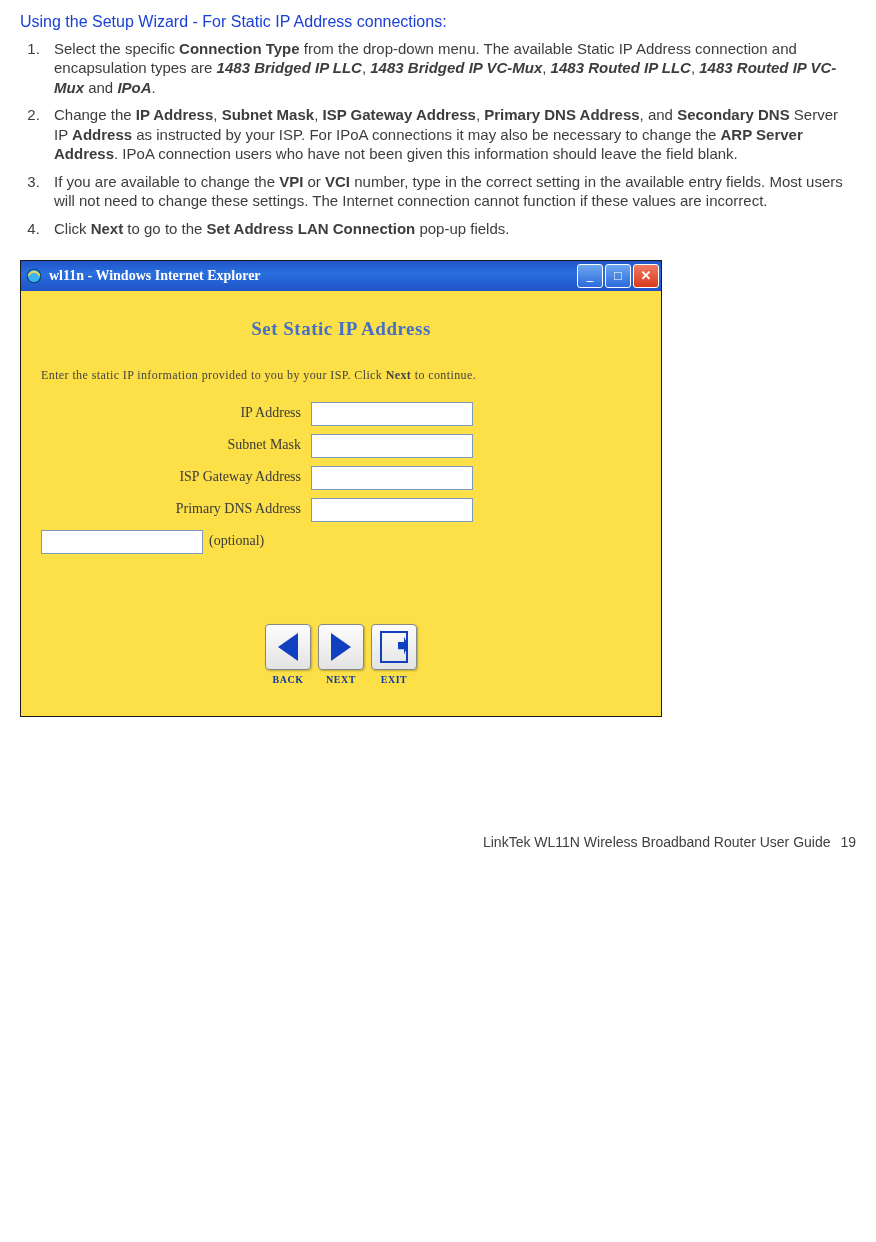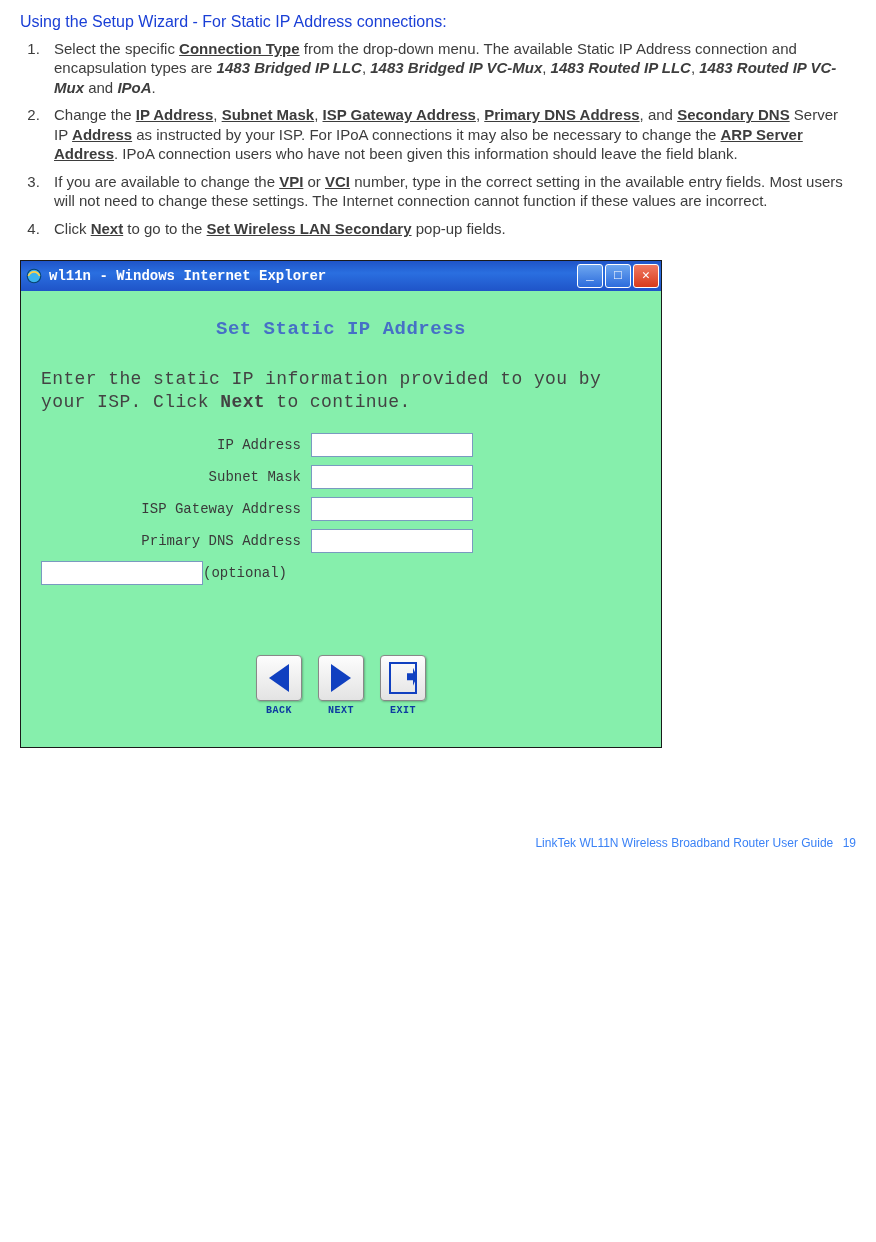--- a/index.html
+++ b/index.html
@@ -18,30 +18,30 @@
     margin-bottom: 6px;
   }
   ol.steps {
     margin: 0 0 0 24px;
     padding: 0;
   }
   ol.steps > li {
     margin: 0 0 8px 0;
     padding-left: 10px;
   }
-  .b { font-weight: bold; text-decoration: underline; }
+  .b { font-weight: bold; }
   .i { font-style: italic; font-weight: bold; }
 
   
   .win {
     width: 640px;
     border: 1px solid #1a1a1a;
-    background: #86efac;
+    background: #fde047;
     margin-top: 22px;
-    font-family: Liberation Mono, monospace;
+    font-family: Liberation Serif, serif;
   }
   .titlebar {
     height: 30px;
     background: linear-gradient(#1f54c8, #2a6fe0 40%, #1f54c8);
     display: flex;
     align-items: center;
     padding: 0 2px 0 4px;
     color: #fff;
     font-weight: bold;
     font-size: 14px;
@@ -64,21 +64,21 @@
   .wiz-title {
     text-align: center;
     color: #4670c6;
     font-size: 19px;
     font-weight: bold;
     margin: 8px 0 26px 0;
     letter-spacing: .5px;
   }
   .wiz-intro {
     color: #434343;
-    font-size: 18px;
+    font-size: 12px;
     margin-bottom: 18px;
     letter-spacing: .4px;
   }
   .wiz-intro .b2 { font-weight: bold; }
   .form-row {
     display: flex;
     align-items: center;
     margin: 8px 0;
   }
   .form-label {
@@ -86,24 +86,24 @@
     text-align: right;
     padding-right: 10px;
     color: #3a3a3a;
     font-size: 14px;
   }
   .form-input {
     width: 160px; height: 22px;
     background: #fff;
     border: 1px solid #7a9ac0;
   }
-  .opt { font-size: 14px; color:#3a3a3a; }
+  .opt { margin-left: 6px; font-size: 14px; color:#3a3a3a; }
   .btnrow {
     margin-top: 70px;
-    display:flex; justify-content:center; gap:16px;
+    display:flex; justify-content:center; gap:7px;
   }
   .wbtn {
     width: 46px;
     text-align:center;
     font-size: 10px;
     color:#0d3aa0;
     font-weight:bold;
     letter-spacing:.5px;
   }
   .wbtn .box {
@@ -128,44 +128,44 @@
     border-left:20px solid #1040c0;
   }
   .exit-glyph {
     width:24px;height:28px;border:2px solid #1040c0;position:relative;
   }
   .exit-glyph::after{
     content:"";position:absolute;right:-2px;top:4px;width:10px;height:18px;
     background:#1040c0;clip-path:polygon(0 30%,60% 30%,60% 0,100% 50%,60% 100%,60% 70%,0 70%);
   }
   .footer {
-    margin-top: 88px;
+    margin-top: 116px;
     text-align: right;
-    font-size: 12px;
-    color:#3b82f6;
+    font-size: 14px;
+    color:#404040;
   }
   .footer .pn { margin-left: 6px; }
 </style>
 </head>
 <body>
 
 <div class="section-title">Using the Setup Wizard - For Static IP Address connections:</div>
 
 <ol class="steps">
   <li>
     <span>Select the specific </span><span class="b">Connection Type</span><span> from the drop-down menu. The available Static IP Address connection and encapsulation types are </span><span class="i">1483 Bridged IP LLC</span><span>, </span><span class="i">1483 Bridged IP VC-Mux</span><span>, </span><span class="i">1483 Routed IP LLC</span><span>, </span><span class="i">1483 Routed IP VC-Mux</span><span> and </span><span class="i">IPoA</span><span>.</span>
   </li>
   <li>
     <span>Change the </span><span class="b">IP Address</span><span>, </span><span class="b">Subnet Mask</span><span>, </span><span class="b">ISP Gateway Address</span><span>, </span><span class="b">Primary DNS Address</span><span>, and </span><span class="b">Secondary DNS</span><span> Server IP </span><span class="b">Address</span><span> as instructed by your ISP. For IPoA connections it may also be necessary to change the </span><span class="b">ARP Server Address</span><span>. IPoA connection users who have not been given this information should leave the field blank.</span>
   </li>
   <li>
     <span>If you are available to change the </span><span class="b">VPI</span><span> or </span><span class="b">VCI</span><span> number, type in the correct setting in the available entry fields. Most users will not need to change these settings. The Internet connection cannot function if these values are incorrect.</span>
   </li>
   <li>
-    <span>Click </span><span class="b">Next</span><span> to go to the </span><span class="b">Set Wireless LAN Secondary</span><span> pop-up fields.</span>
+    <span>Click </span><span class="b">Next</span><span> to go to the </span><span class="b">Set Address LAN Connection</span><span> pop-up fields.</span>
   </li>
 </ol>
 
 <div class="win">
   <div class="titlebar">
     <span class="ie-icon">
       <svg viewBox="0 0 32 32">
           <circle cx="16" cy="16" r="12" fill="#3bb3ef" stroke="#08436e" stroke-width="2"></circle>
           <path d="M6 16c4-10 16-10 20 0" fill="none" stroke="#ffd24a" stroke-width="3"></path>
         </svg>

